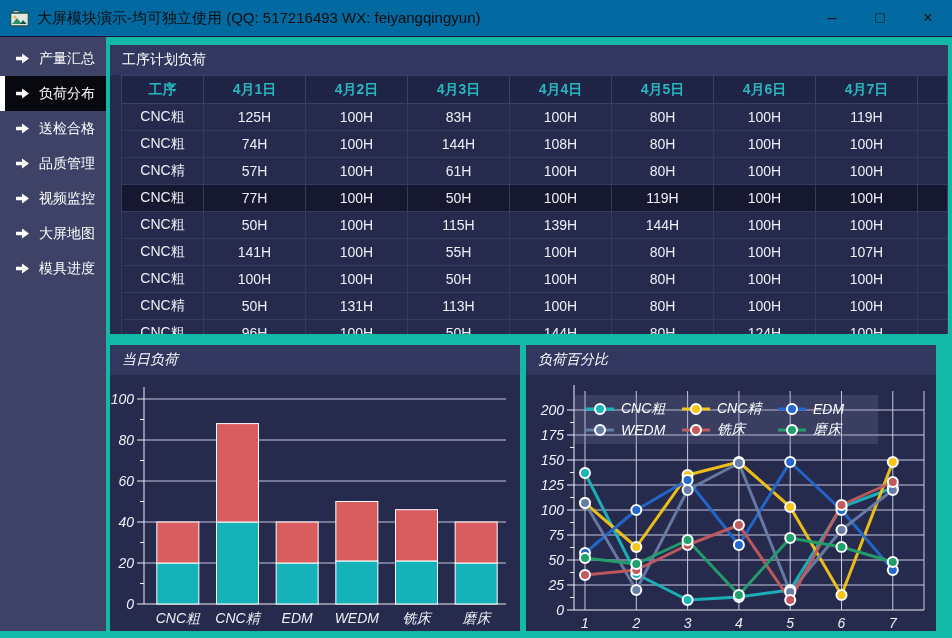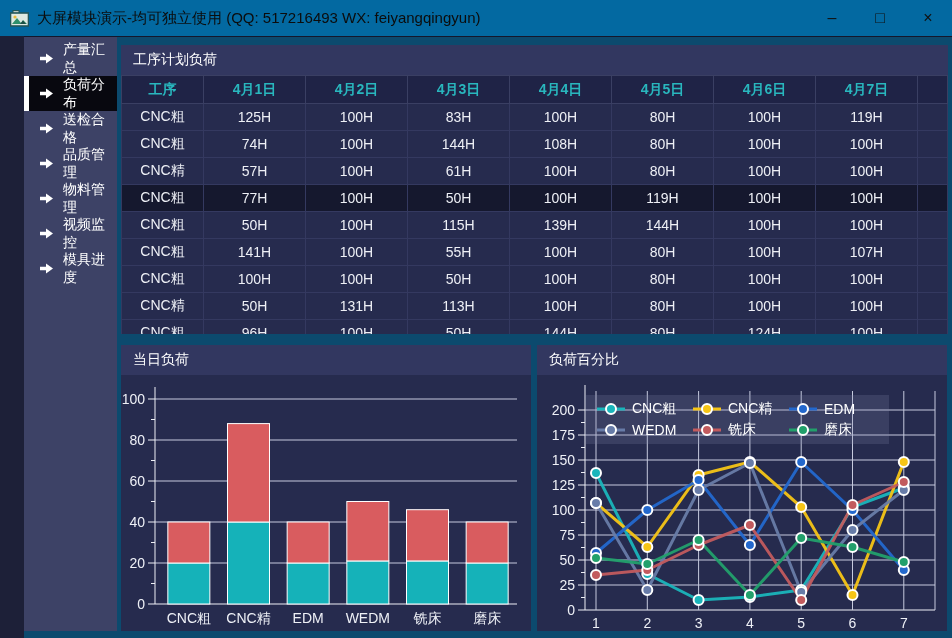--- a/index.html
+++ b/index.html
@@ -4,40 +4,40 @@
 <style>
   * { margin:0; padding:0; box-sizing:border-box; }
   html,body { width:952px; height:638px; overflow:hidden; background:#1d2038;
               font-family:"Liberation Sans", sans-serif; }
   
   .titlebar { height:36px; background:#0369a1; display:flex; align-items:center; padding-left:10px; }
   .titlebar .title { font-size:15px; color:#0c0c0c; margin-left:8px; flex:1; white-space:nowrap; }
   .win-btn { width:48px; height:36px; display:flex; align-items:center; justify-content:center;
              font-size:16px; color:#111; }
   
-  .app { display:flex; height:602px; background:#0c4a6e; border-top:1px solid #14172c;margin-left:24px; }
+  .app { display:flex; height:602px; background:#14b8a6; border-top:1px solid #14172c; }
   .sidebar { width:118px; background:#3d4266; padding-top:4px; height:594px; }
   .side-item { height:35px; display:flex; align-items:center; padding-left:16px; gap:10px;
                color:#ffffff; font-size:14px; cursor:pointer; }
   .side-item.active { background:#08080f; border-left:5px solid #ffffff; padding-left:11px; }
   .main { flex:1; padding:8px 4px 8px 4px; display:flex; flex-direction:column; }
   .panel { background:#262b4e; }
   .panel-header { height:30px; background:#323760; display:flex; align-items:center;
                   padding-left:12px; color:#fff; font-size:14px; }
   
   .table-panel { height:289px; margin-bottom:11px; }
-  .table-wrap { height:259px; overflow:hidden; }
+  .table-wrap { height:259px; overflow:hidden;padding-left:11px; }
   table { width:100%; border-collapse:collapse; table-layout:fixed; }
   th { height:28px; background:#1f2346; color:#29b7be; font-size:14px; font-weight:bold;
        border:1px solid #3a3f63; }
   td { height:27px; color:#eef0f6; font-size:14px; text-align:center; border:1px solid #343960; }
   tr.selected td { background:#15182e; }
   
   .bottom { display:flex; gap:6px; height:286px; }
-  .chart-panel { width:410px; }
+  .chart-panel { width:410px;font-style:italic; }
   .chart-body { height:256px; position:relative; }
   .chart-body svg.plot { position:absolute; left:0; top:0; }
   svg text { font-family:"Liberation Sans", sans-serif; fill:#eef0f6; }
   .legend { position:absolute; left:48px; top:20px; z-index:2;
             background:rgba(130,138,175,0.22); padding:5px 12px;
             display:grid; grid-template-columns:repeat(3, 88px); gap:3px 8px; }
   .legend-item { display:flex; align-items:center; gap:7px; color:#fff; font-size:14px; white-space:nowrap; }
 </style>
 </head>
 <body>
@@ -91,29 +91,29 @@
           </svg>
         </span>
         <span>品质管理</span>
       </div>
       <div class="side-item">
         <span style="display:flex;">
           <svg width="13" height="11" viewBox="0 0 13 11">
             <path d="M0 3.8 h6 V0.6 L13 5.5 6 10.4 V7.2 H0 z" fill="#fff"></path>
           </svg>
         </span>
-        <span>物料管理</span>
-      </div>
-      <div class="side-item">
-        <span style="display:flex;">
-          <svg width="13" height="11" viewBox="0 0 13 11">
-            <path d="M0 3.8 h6 V0.6 L13 5.5 6 10.4 V7.2 H0 z" fill="#fff"></path>
-          </svg>
-        </span>
         <span>视频监控</span>
+      </div>
+      <div class="side-item">
+        <span style="display:flex;">
+          <svg width="13" height="11" viewBox="0 0 13 11">
+            <path d="M0 3.8 h6 V0.6 L13 5.5 6 10.4 V7.2 H0 z" fill="#fff"></path>
+          </svg>
+        </span>
+        <span>大屏地图</span>
       </div>
       <div class="side-item">
         <span style="display:flex;">
           <svg width="13" height="11" viewBox="0 0 13 11">
             <path d="M0 3.8 h6 V0.6 L13 5.5 6 10.4 V7.2 H0 z" fill="#fff"></path>
           </svg>
         </span>
         <span>模具进度</span>
       </div>
     </div>

